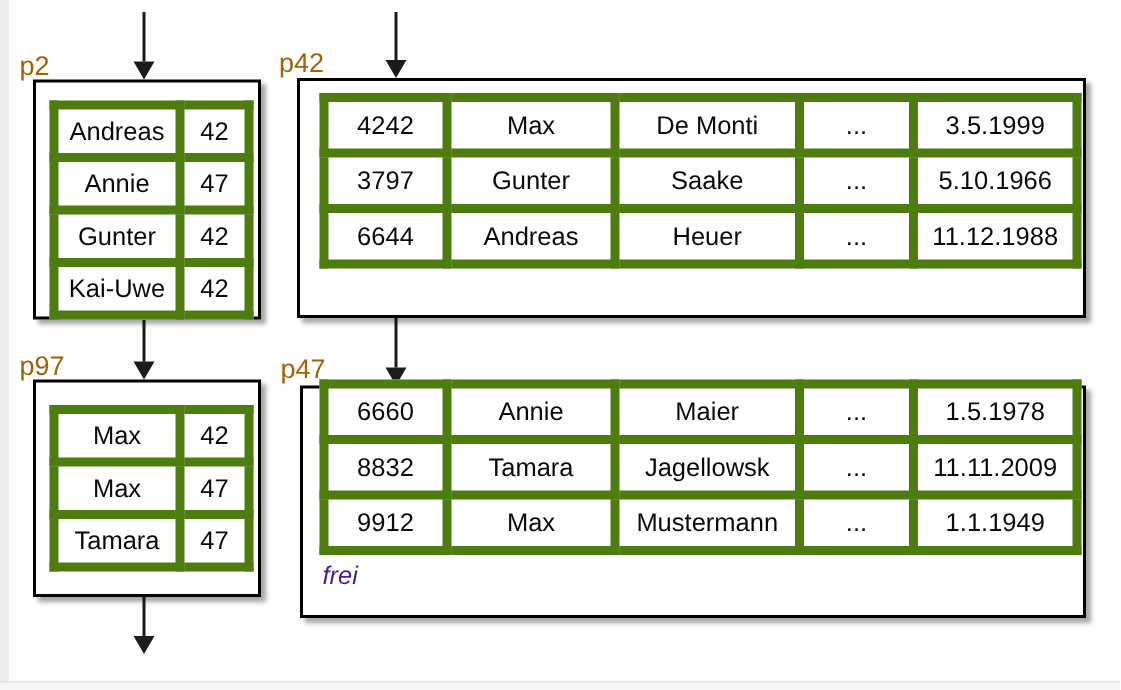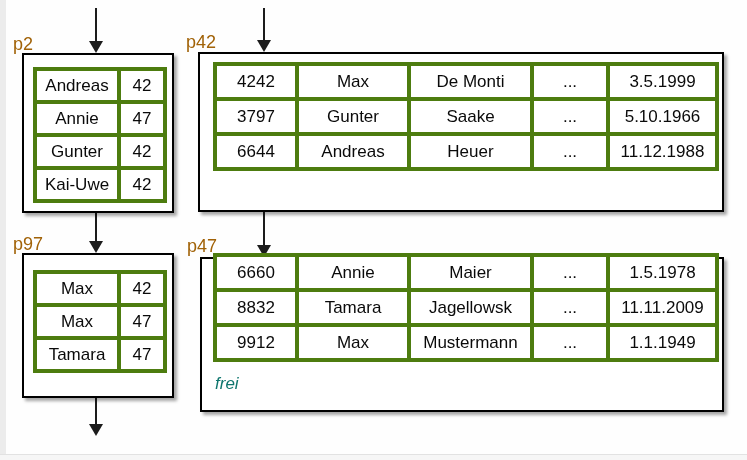--- a/index.html
+++ b/index.html
@@ -3,24 +3,24 @@
 <meta charset="utf-8">
 <style>
   html,body{margin:0;padding:0;background:#ffffff;}
   body{font-family:"Liberation Sans","DejaVu Sans",sans-serif;}
   .canvas{position:relative;width:747px;height:460px;background:#fefefe;overflow:hidden;}
   .edge-left{position:absolute;left:0;top:0;width:6px;height:100%;background:#ececec;}
   .edge-bottom{position:absolute;left:0;top:454px;width:747px;height:6px;background:#f6f6f6;border-top:1px solid #e2e2e2;box-sizing:border-box;}
   .page-label{position:absolute;font-size:18px;color:#a16207;}
   .page-box{position:absolute;box-sizing:border-box;background:#ffffff;border:2px solid #000000;box-shadow:3px 3px 3px rgba(0,0,0,0.35);}
   table.rec{position:absolute;border-collapse:collapse;table-layout:fixed;background:#ffffff;}
-  table.rec td{border:4px solid #4d7c0f;text-align:center;vertical-align:middle;font-size:17px;color:#0a0a0a;padding:0;background:#ffffff;white-space:nowrap;overflow:hidden;}
+  table.rec td{border:6px solid #4d7c0f;text-align:center;vertical-align:middle;font-size:17px;color:#0a0a0a;padding:0;background:#ffffff;white-space:nowrap;overflow:hidden;}
   table.small td{height:29px;}
   table.wide td{height:31px;}
-  .frei{position:absolute;font-style:italic;font-size:17px;color:#0f766e;}
+  .frei{position:absolute;font-style:italic;font-size:17px;color:#4c1d95;}
   .arrow{position:absolute;width:14px;}
   .arrow-shaft{position:absolute;left:6px;top:0;width:2px;background:#1c1c1c;height:calc(100% - 12px);}
   .arrow-head{position:absolute;left:0;bottom:0;width:0;height:0;border-left:7px solid transparent;border-right:7px solid transparent;border-top:12px solid #1c1c1c;}
 </style>
 </head>
 <body>
 
 <div class="canvas">
 
   <div class="edge-left"></div>

